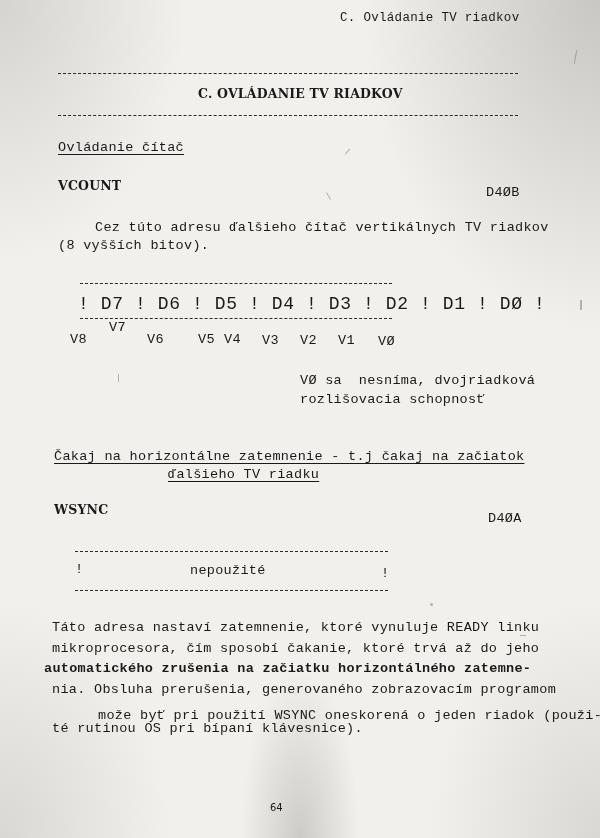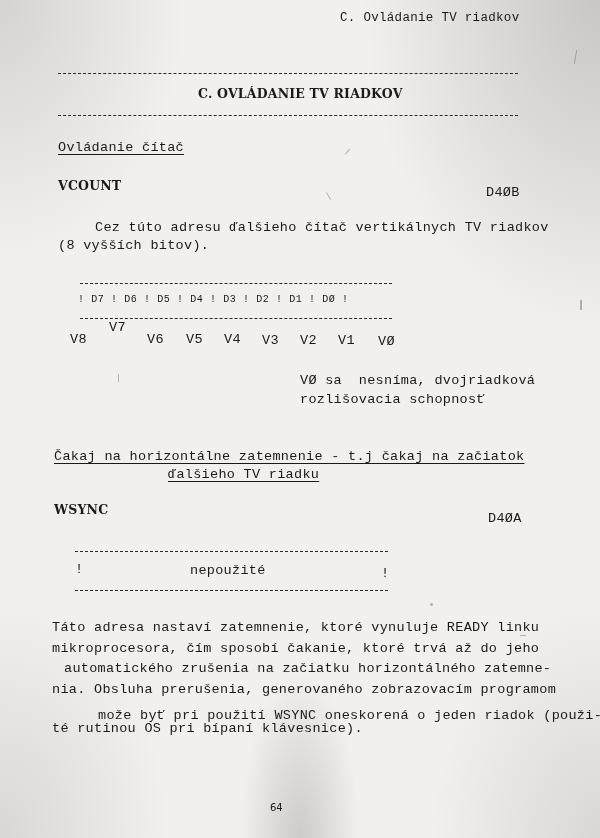--- a/index.html
+++ b/index.html
@@ -35,28 +35,28 @@
 <div class="dash" style="left:58px; top:115px; width:460px;"></div>
 
 <div class="abs mono u" style="left:58px; top:140px;">Ovládanie čítač</div>
 <div class="abs bold" style="left:58px; top:178px;">VCOUNT</div>
 <div class="abs mono" style="left:486px; top:185px;">D4ØB</div>
 
 <div class="abs mono" style="left:95px; top:220px;">Cez túto adresu ďalšieho čítač vertikálnych TV riadkov</div>
 <div class="abs mono" style="left:58px; top:238px;">(8 vyšších bitov).</div>
 
 <div class="dash" style="left:80px; top:283px; width:312px;"></div>
-<div class="abs mono" style="left:78px; top:294px; font-size:10px; letter-spacing:0.6px;">! D7 ! D6 ! D5 ! D4 ! D3 ! D2 ! D1 ! DØ !</div>
+<div class="abs mono" style="left:78px; top:294px; font-size:18px; letter-spacing:0.6px;">! D7 ! D6 ! D5 ! D4 ! D3 ! D2 ! D1 ! DØ !</div>
 <div class="dash" style="left:80px; top:318px; width:312px;"></div>
 
 <div>
   <div class="abs mono" style="left:70px;  top:332px;">V8</div>
   <div class="abs mono" style="left:109px; top:320px;">V7</div>
   <div class="abs mono" style="left:147px; top:332px;">V6</div>
-  <div class="abs mono" style="left:186px; top:332px;text-align:right;">V5</div>
+  <div class="abs mono" style="left:198px; top:332px;text-align:right;">V5</div>
   <div class="abs mono" style="left:224px; top:332px;">V4</div>
   <div class="abs mono" style="left:262px; top:333px;">V3</div>
   <div class="abs mono" style="left:300px; top:333px;">V2</div>
   <div class="abs mono" style="left:338px; top:333px;">V1</div>
   <div class="abs mono" style="left:378px; top:334px;">VØ</div>
 </div>
 
 <div class="abs mono" style="left:300px; top:373px;">VØ sa  nesníma, dvojriadková</div>
 <div class="abs mono" style="left:300px; top:392px;">rozlišovacia schopnosť</div>
 
@@ -68,21 +68,21 @@
 
 <div class="dash" style="left:75px; top:551px; width:313px;"></div>
 <div class="abs mono" style="left:75px; top:562px;">!</div>
 <div class="abs mono" style="left:190px; top:563px;">nepoužité</div>
 <div class="abs mono" style="left:381px; top:566px;">!</div>
 <div class="dash" style="left:75px; top:590px; width:313px;"></div>
 
 <div>
   <div class="abs mono" style="left:52px; top:620px;">Táto adresa nastaví zatemnenie, ktoré vynuluje READY linku</div>
   <div class="abs mono" style="left:52px; top:641px;">mikroprocesora, čím sposobí čakanie, ktoré trvá až do jeho</div>
-  <div class="abs mono" style="left:64px; top:661px;">automatického zrušenia na začiatku horizontálného zatemne-</div>
+  <div class="abs mono" style="left:44px; top:661px;font-weight:bold;">automatického zrušenia na začiatku horizontálného zatemne-</div>
   <div class="abs mono" style="left:52px; top:682px;">nia. Obsluha prerušenia, generovaného zobrazovacím programom</div>
   <div class="abs mono" style="left:52px; top:708px;margin-left:46px;">može byť pri použití WSYNC oneskorená o jeden riadok (použi-</div>
   <div class="abs mono" style="left:52px; top:721px;">té rutinou OS pri bípaní klávesnice).</div>
 </div>
 
 <div class="abs" style="left:270px; top:802px; font-family:'DejaVu Sans', sans-serif; font-size:10px;">64</div>
 
 <div class="speck" style="left:328px; top:192px; width:1px; height:8px; transform:rotate(-30deg);"></div>
 <div class="speck" style="left:347px; top:148px; width:1px; height:7px; transform:rotate(40deg);"></div>
 <div class="speck" style="left:118px; top:374px; width:1px; height:8px;"></div>

